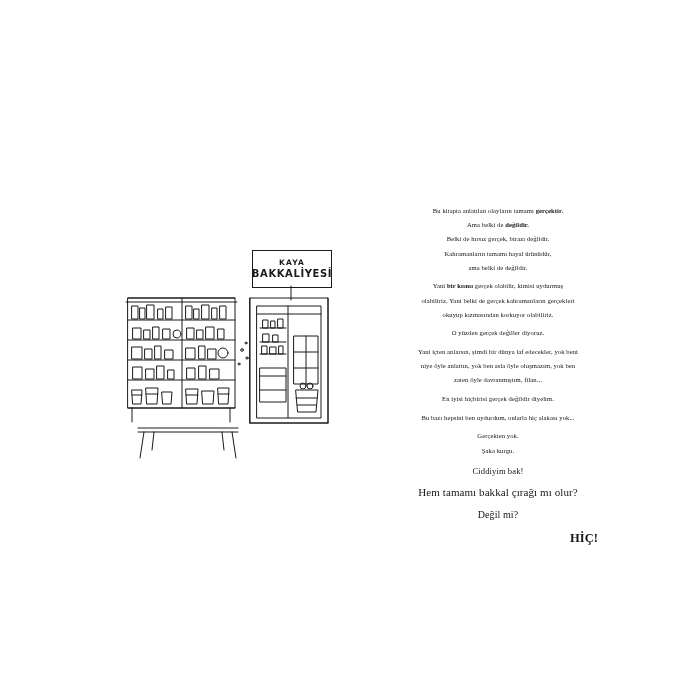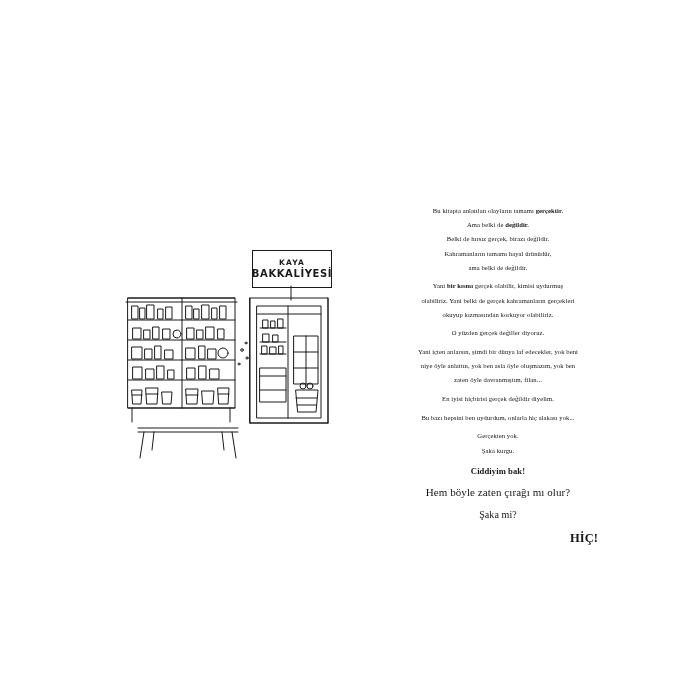--- a/index.html
+++ b/index.html
@@ -86,21 +86,21 @@
     letter-spacing: 0.08px;
   }
   .textblock p.gap {
     margin-top: 8px;
   }
   .textblock b {
     font-weight: 700;
   }
   .line-big1 {
     font-size: 8.6px !important;
-    font-weight: 700;
+    font-weight: 400;
     margin-top: 9px !important;
     margin-bottom: 5px !important;
   }
   .line-big2 {
     font-size: 11px !important;
     margin-top: 4px !important;
     margin-bottom: 5px !important;
     letter-spacing: 0.2px;
   }
   .line-big3 {
@@ -265,19 +265,19 @@
         <p class="gap">Yani içten anlarsın, şimdi bir dünya laf edecekler, yok beni</p>
         <p>niye öyle anlattın, yok ben asla öyle oluşmazım, yok ben</p>
         <p>zaten öyle davranmıştım, filan...</p>
         <p class="gap">En iyisi hiçbirisi gerçek değildir diyelim.</p>
         <p class="gap">Bu bazı hepsini ben uydurdum, onlarla hiç alakası yok...</p>
         <p class="gap">Gerçekten yok.</p>
         <p>Şaka kurgu.</p>
       </div>
     <div id="emph-lines">
         <p class="line-big1">Ciddiyim bak!</p>
-        <p class="line-big2">Hem böyle zaten çırağı mı olur?</p>
-        <p class="line-big3">Şaka mi?</p>
+        <p class="line-big2">Hem tamamı bakkal çırağı mı olur?</p>
+        <p class="line-big3">Değil mi?</p>
         <p class="line-big4">HİÇ!</p>
       </div>
   </div>
 
 </div>
 
 </body></html>

